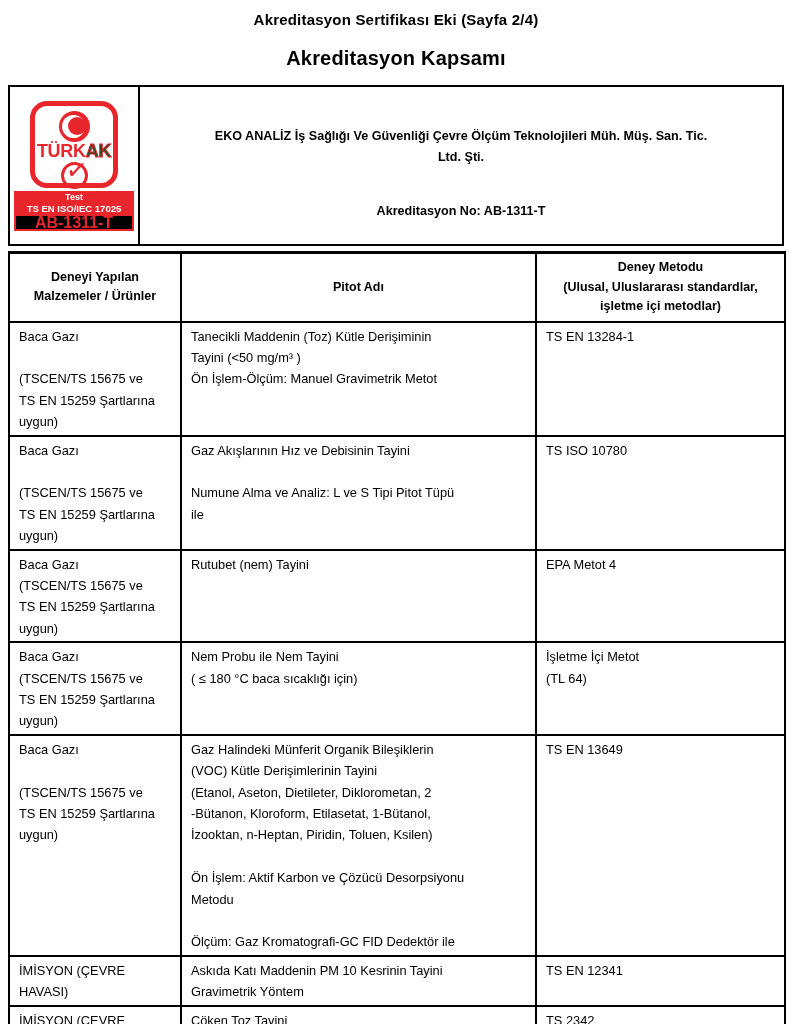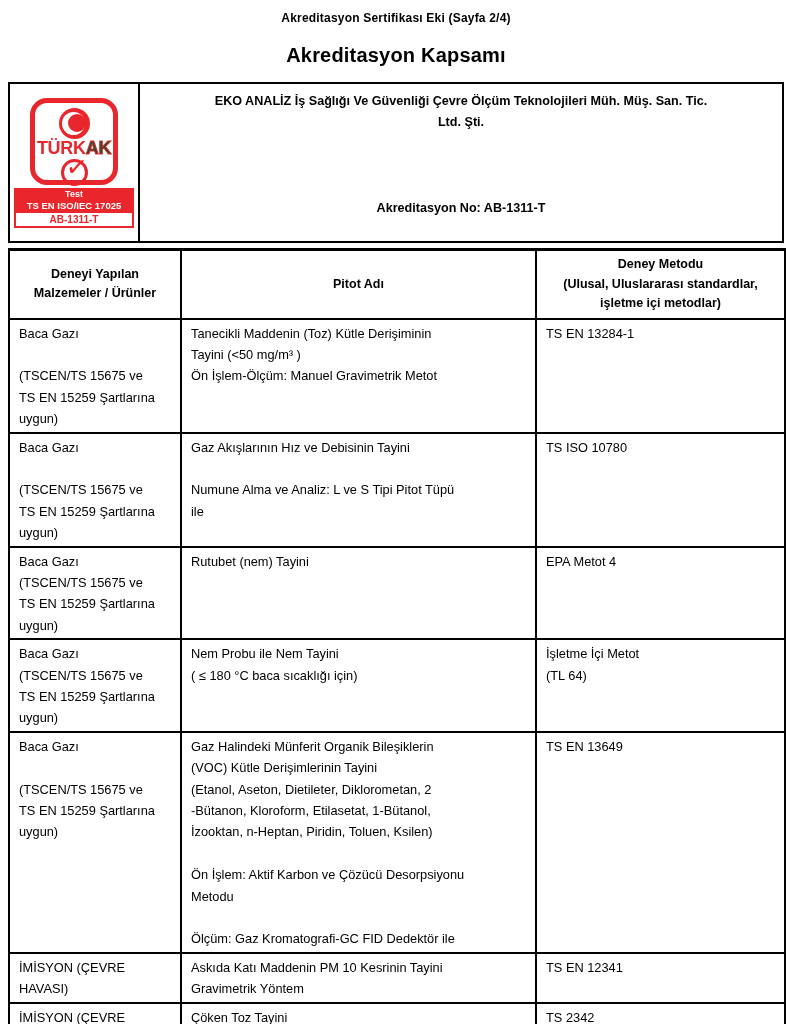--- a/index.html
+++ b/index.html
@@ -5,37 +5,37 @@
   * { margin:0; padding:0; box-sizing:border-box; }
   html,body { background:#ffffff; }
   body {
     width:792px; height:1024px;
     font-family:"Liberation Sans","DejaVu Sans",sans-serif;
     color:#000;
   }
   .page { width:792px; height:1024px; padding:8px; overflow:hidden; }
 
   
-  .title1 { text-align:center; font-weight:bold; font-size:12px; padding-top:3px; letter-spacing:.2px; }
+  .title1 { text-align:center; font-weight:bold; font-size:15px; padding-top:3px; letter-spacing:.2px; }
   .title2 { text-align:center; font-weight:bold; font-size:20px; margin-top:19px; letter-spacing:.2px; }
 
   
   .headerbox {
     margin-top:15px; border:2px solid #000;
     height:161px; display:flex;
   }
   .logo-cell {
     width:130px; border-right:2px solid #000; flex:none;
     display:flex; flex-direction:column; align-items:center; justify-content:center;
   }
   .info-cell {
     flex:1; display:flex; flex-direction:column;
     text-align:center; padding:7px 12px 21px;
   }
-  .company { font-weight:bold; font-size:12.6px; line-height:21px; white-space:pre-line; }
+  .company { font-weight:bold; font-size:12.6px; line-height:21px; white-space:pre-line;margin-top:32px; }
   .hspacer { flex:1; }
   .accno, .revline { font-weight:bold; font-size:12.6px; line-height:23px; }
 
   
   .badge {
     width:88px; height:87px; border:5px solid var(--red); border-radius:17px;
     display:flex; flex-direction:column; align-items:center; background:#fff;
   }
   .flag { width:31px; height:31px; border-radius:50%; background:var(--red); position:relative; margin-top:5px; flex:none; }
   .flag .moon-white { position:absolute; width:23px; height:23px; border-radius:50%; background:#fff; left:3px; top:4px; }
@@ -47,22 +47,22 @@
   .checkc { width:27px; height:27px; border:3px solid var(--red); border-radius:50%; position:relative; margin-top:1px; flex:none; }
   .checkc span { position:absolute; color:var(--red); font-weight:bold; font-size:26px; line-height:26px; left:2px; top:-8px; transform:rotate(6deg); }
 
   .redbar {
     width:120px; background:var(--red); color:#fff; text-align:center;
     margin-top:3px; padding:1px 2px 2px;
   }
   .redbar .testlbl { font-size:9px; font-weight:bold; line-height:11px; }
   .redbar .stdlbl  { font-size:9.5px; font-weight:bold; line-height:11px; white-space:nowrap; }
   .codebox {
-    margin-top:2px; background:#ffffff; color:var(--red);
-    font-weight:bold; font-size:10px; line-height:13px;
+    margin-top:2px; background:#000000; color:var(--red);
+    font-weight:bold; font-size:16px; line-height:13px;
   }
 
   
   table.scope { width:776px; border-collapse:collapse; table-layout:fixed; margin-top:5px; border:2px solid #000; border-top-width:3px; }
   th, td { border:2px solid #000; white-space:pre-line; overflow:hidden; }
   th {
     font-size:12.5px; font-weight:bold; text-align:center; vertical-align:middle;
     line-height:19.5px; padding:4px 6px; height:57px;
   }
   td {

